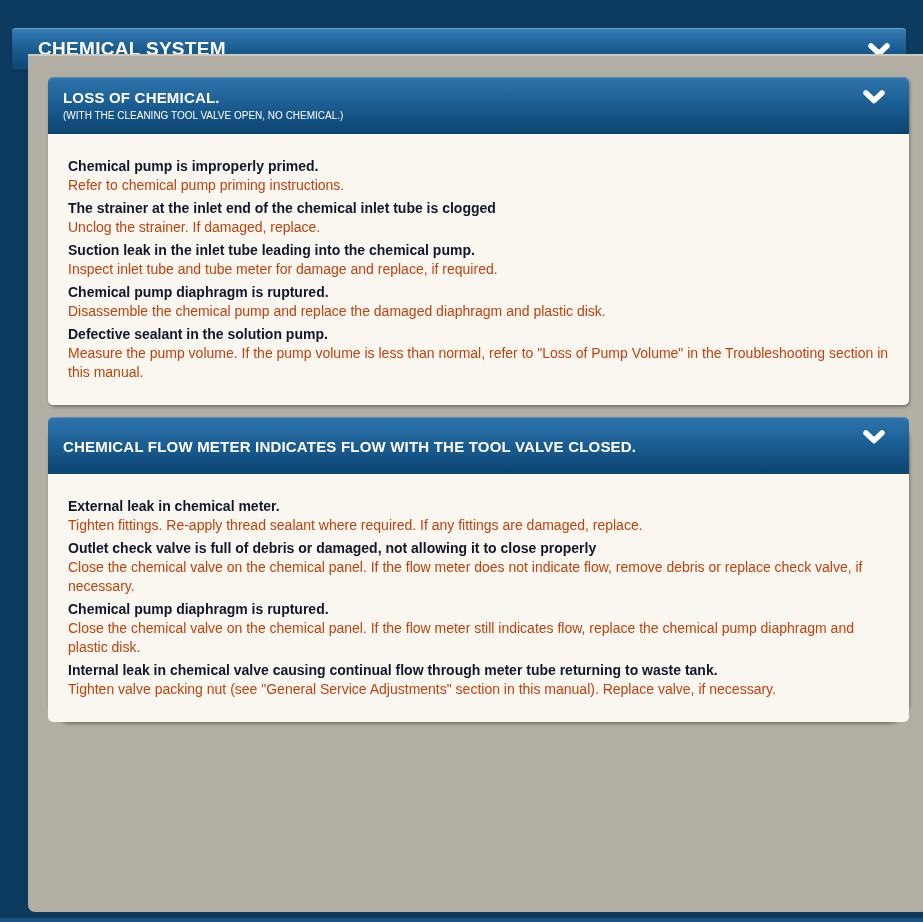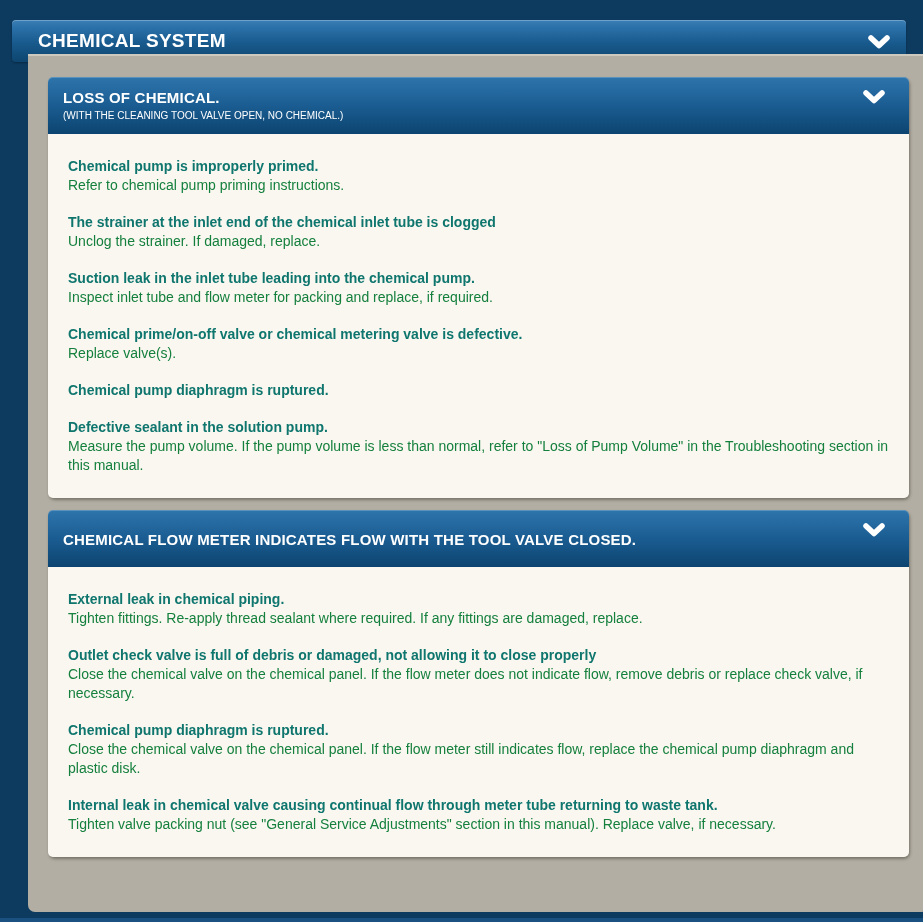--- a/index.html
+++ b/index.html
@@ -14,21 +14,21 @@
     content: "";
     position: absolute;
     left: 0; bottom: 0;
     width: 100%; height: 4px;
     background: #1b5181;
   }
 
   
   .topbar {
     position: absolute;
-    left: 12px; top: 20px;
+    left: 12px; top: 28px;
     width: 894px; height: 42px;
     background: linear-gradient(to bottom, #3a7fb5 0%, #2b71a9 18%, #185a8d 55%, #0d456f 100%);
     border-radius: 4px;
     box-shadow: inset 0 1px 0 rgba(255,255,255,0.28), 0 1px 2px rgba(0,0,0,0.3);
     display: flex;
     align-items: center;
     justify-content: space-between;
     padding: 0 16px 0 26px;
     cursor: pointer;
   }
@@ -49,21 +49,21 @@
     border-radius: 0 0 7px 7px;
     padding: 21px 7px 0 20px;
   }
 
   
   .panel {
     width: 861px;
     border-radius: 6px;
     box-shadow: 1px 2px 3px rgba(50, 46, 38, 0.45);
   }
-  .panel + .panel { margin-top: 12px; }
+  .panel + .panel { margin-top: 12px; border-radius: 22px; }
 
   .panel-header {
     position: relative;
     min-height: 57px;
     background: linear-gradient(to bottom, #2e75ac 0%, #1c5f95 45%, #0c4470 100%);
     border-radius: 5px 5px 0 0;
     box-shadow: inset 0 1px 0 rgba(255,255,255,0.22);
     padding: 11px 70px 10px 15px;
     cursor: pointer;
   }
@@ -94,31 +94,31 @@
   .topbar .header-chevron {
     position: static;
     margin-top: 2px;
   }
 
   .panel-body {
     background: #faf7f1;
     border-radius: 0 0 5px 5px;
     padding: 23px 20px 23px 20px;
   }
-  .item + .item { margin-top: 18px; }
+  .item + .item { margin-top: 4px; }
   .item-problem {
     font-size: 14px;
     line-height: 19px;
     font-weight: bold;
-    color: #0f766e;
+    color: #0f172a;
   }
   .item-solution {
     font-size: 14px;
     line-height: 19px;
-    color: #15803d;
+    color: #c2410c;
   }
 </style>
 </head>
 <body>
 
 <div class="topbar">
   <span class="topbar-title">CHEMICAL SYSTEM</span>
   <span class="header-chevron">
     <svg width="22" height="15" viewBox="0 0 22 15">
       <polyline points="3,3 11,10.5 19,3" fill="none" stroke="#ffffff" stroke-width="5.5" stroke-linecap="round" stroke-linejoin="round"></polyline>
@@ -142,48 +142,45 @@
       <div class="item">
         <div class="item-problem">Chemical pump is improperly primed.</div>
         <div class="item-solution">Refer to chemical pump priming instructions.</div>
       </div>
       <div class="item">
         <div class="item-problem">The strainer at the inlet end of the chemical inlet tube is clogged</div>
         <div class="item-solution">Unclog the strainer. If damaged, replace.</div>
       </div>
       <div class="item">
         <div class="item-problem">Suction leak in the inlet tube leading into the chemical pump.</div>
-        <div class="item-solution">Inspect inlet tube and flow meter for packing and replace, if required.</div>
-      </div>
-      <div class="item">
-        <div class="item-problem">Chemical prime/on-off valve or chemical metering valve is defective.</div>
-        <div class="item-solution">Replace valve(s).</div>
+        <div class="item-solution">Inspect inlet tube and tube meter for damage and replace, if required.</div>
       </div>
       <div class="item">
         <div class="item-problem">Chemical pump diaphragm is ruptured.</div>
+        <div class="item-solution">Disassemble the chemical pump and replace the damaged diaphragm and plastic disk.</div>
       </div>
       <div class="item">
         <div class="item-problem">Defective sealant in the solution pump.</div>
         <div class="item-solution">Measure the pump volume. If the pump volume is less than normal, refer to "Loss of Pump Volume" in the Troubleshooting section in this manual.</div>
       </div>
     </div>
   </div>
 
   <div class="panel">
     <div class="panel-header single-line">
       <div class="panel-title">CHEMICAL FLOW METER INDICATES FLOW WITH THE TOOL VALVE CLOSED.</div>
       <span class="header-chevron">
         <svg width="22" height="15" viewBox="0 0 22 15">
           <polyline points="3,3 11,10.5 19,3" fill="none" stroke="#ffffff" stroke-width="5.5" stroke-linecap="round" stroke-linejoin="round"></polyline>
         </svg>
       </span>
     </div>
     <div class="panel-body">
       <div class="item">
-        <div class="item-problem">External leak in chemical piping.</div>
+        <div class="item-problem">External leak in chemical meter.</div>
         <div class="item-solution">Tighten fittings. Re-apply thread sealant where required. If any fittings are damaged, replace.</div>
       </div>
       <div class="item">
         <div class="item-problem">Outlet check valve is full of debris or damaged, not allowing it to close properly</div>
         <div class="item-solution">Close the chemical valve on the chemical panel. If the flow meter does not indicate flow, remove debris or replace check valve, if necessary.</div>
       </div>
       <div class="item">
         <div class="item-problem">Chemical pump diaphragm is ruptured.</div>
         <div class="item-solution">Close the chemical valve on the chemical panel. If the flow meter still indicates flow, replace the chemical pump diaphragm and plastic disk.</div>
       </div>

